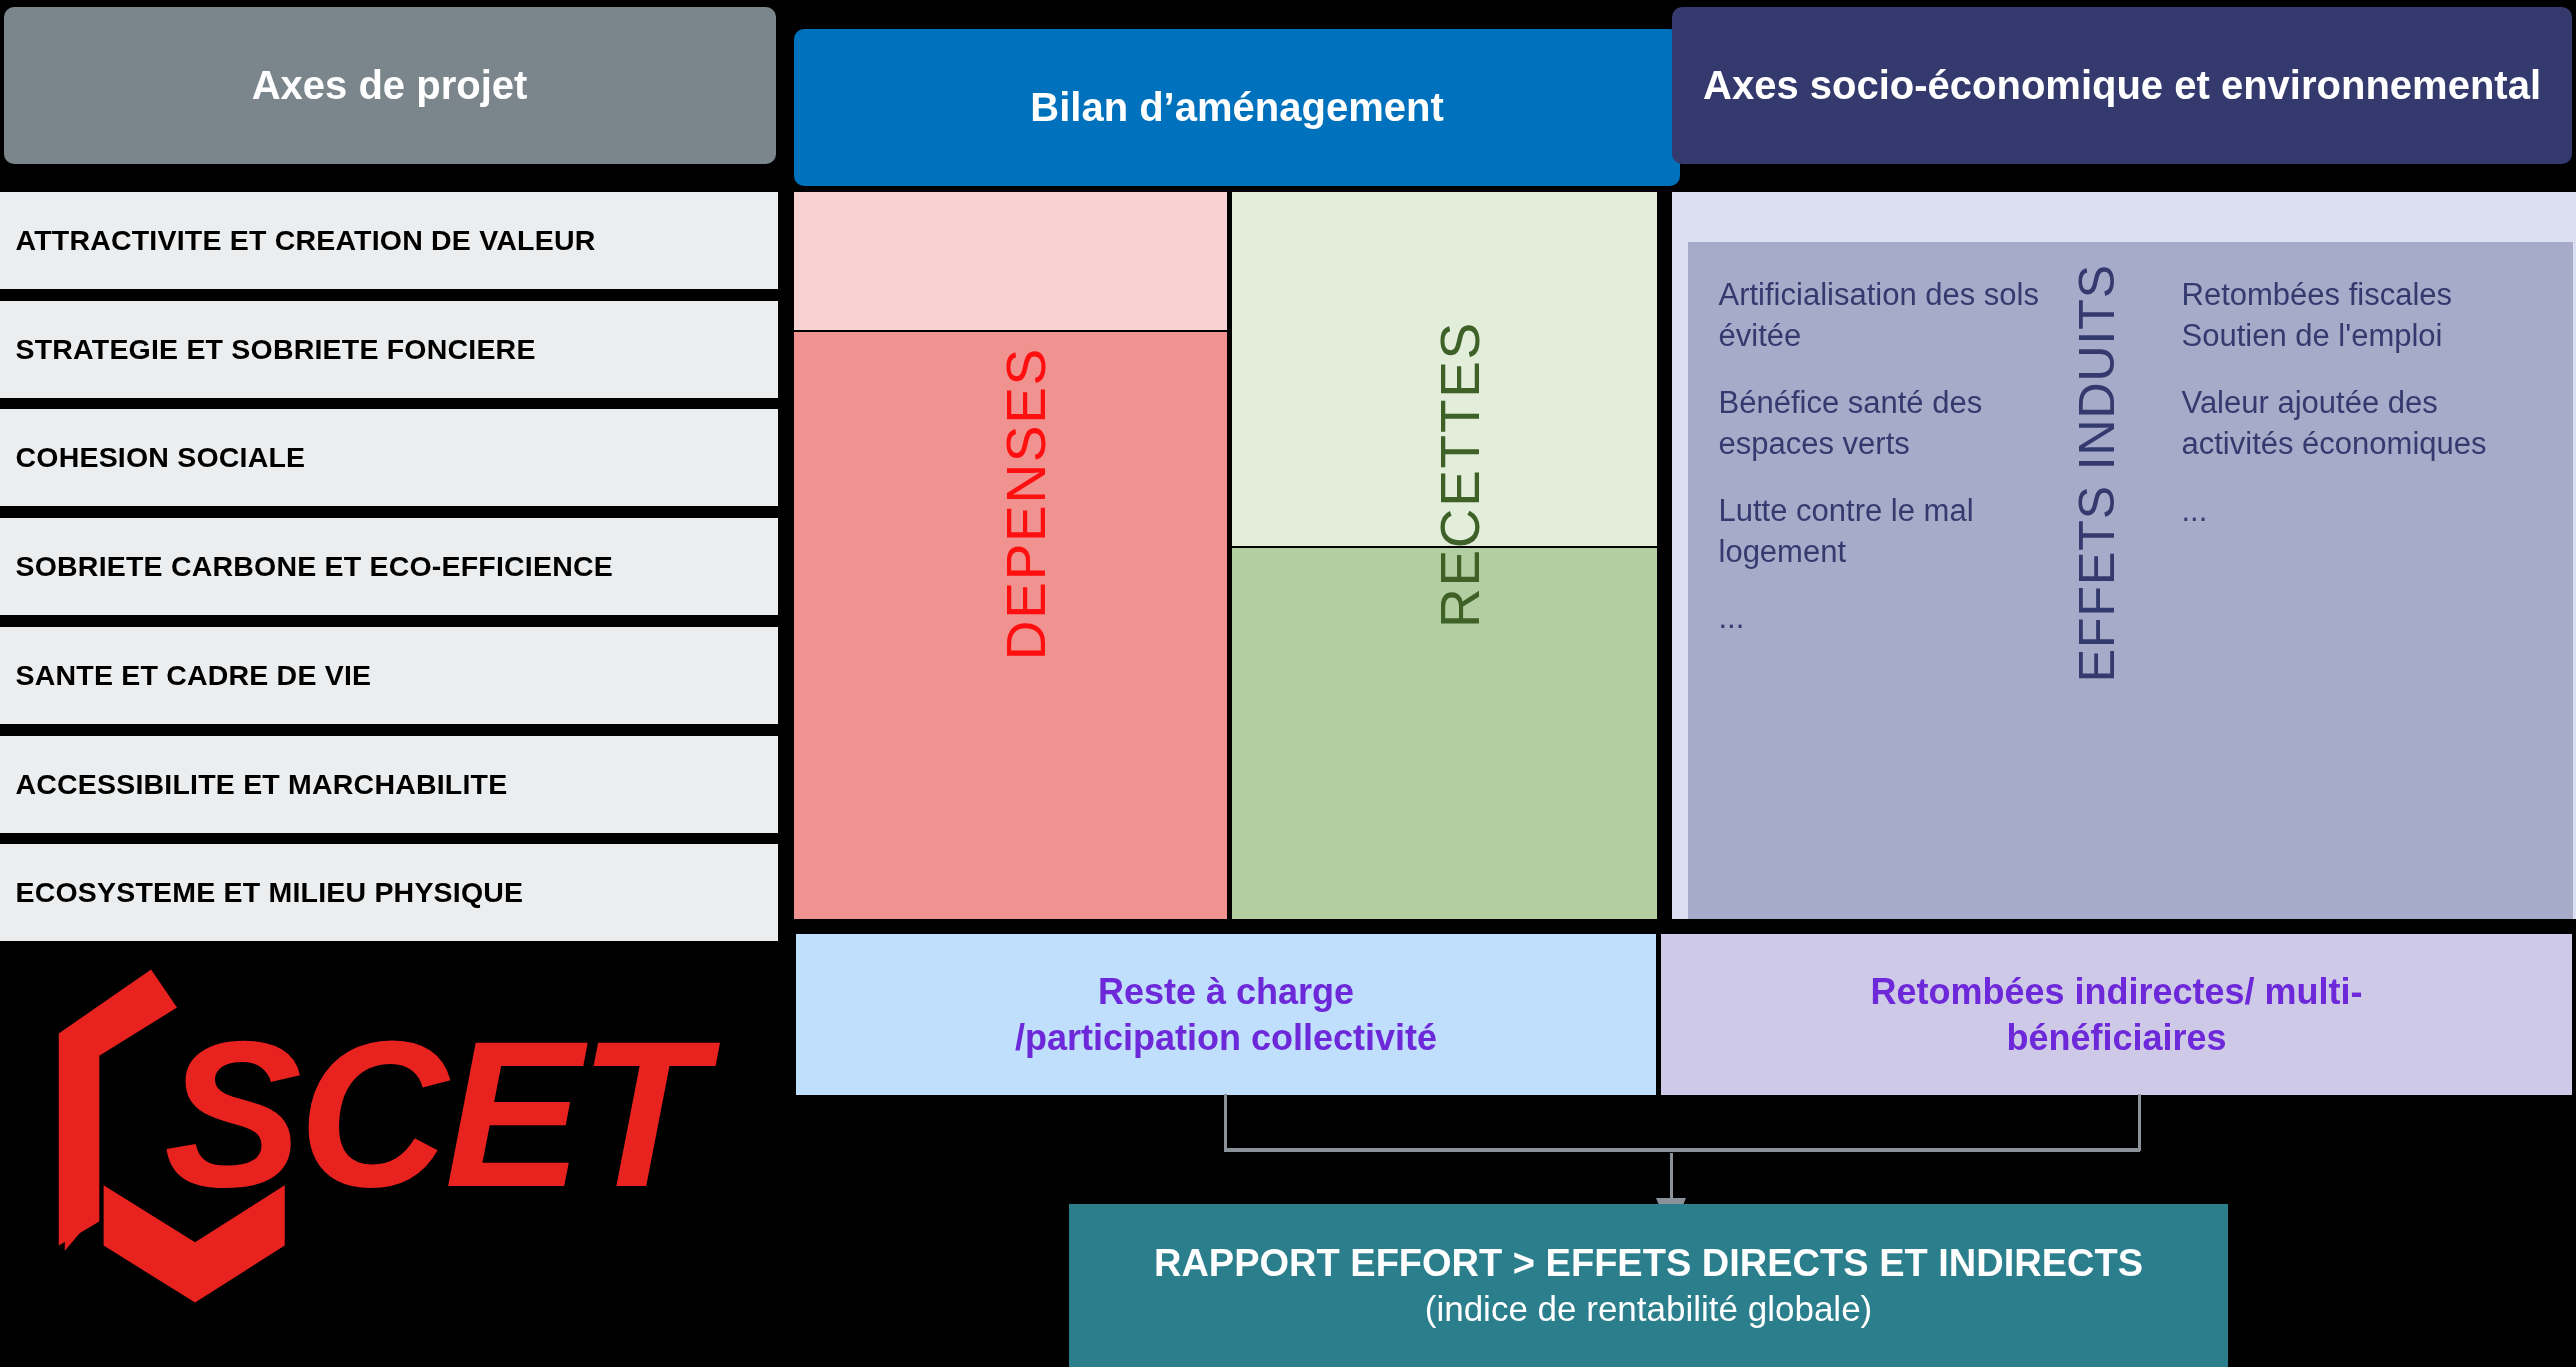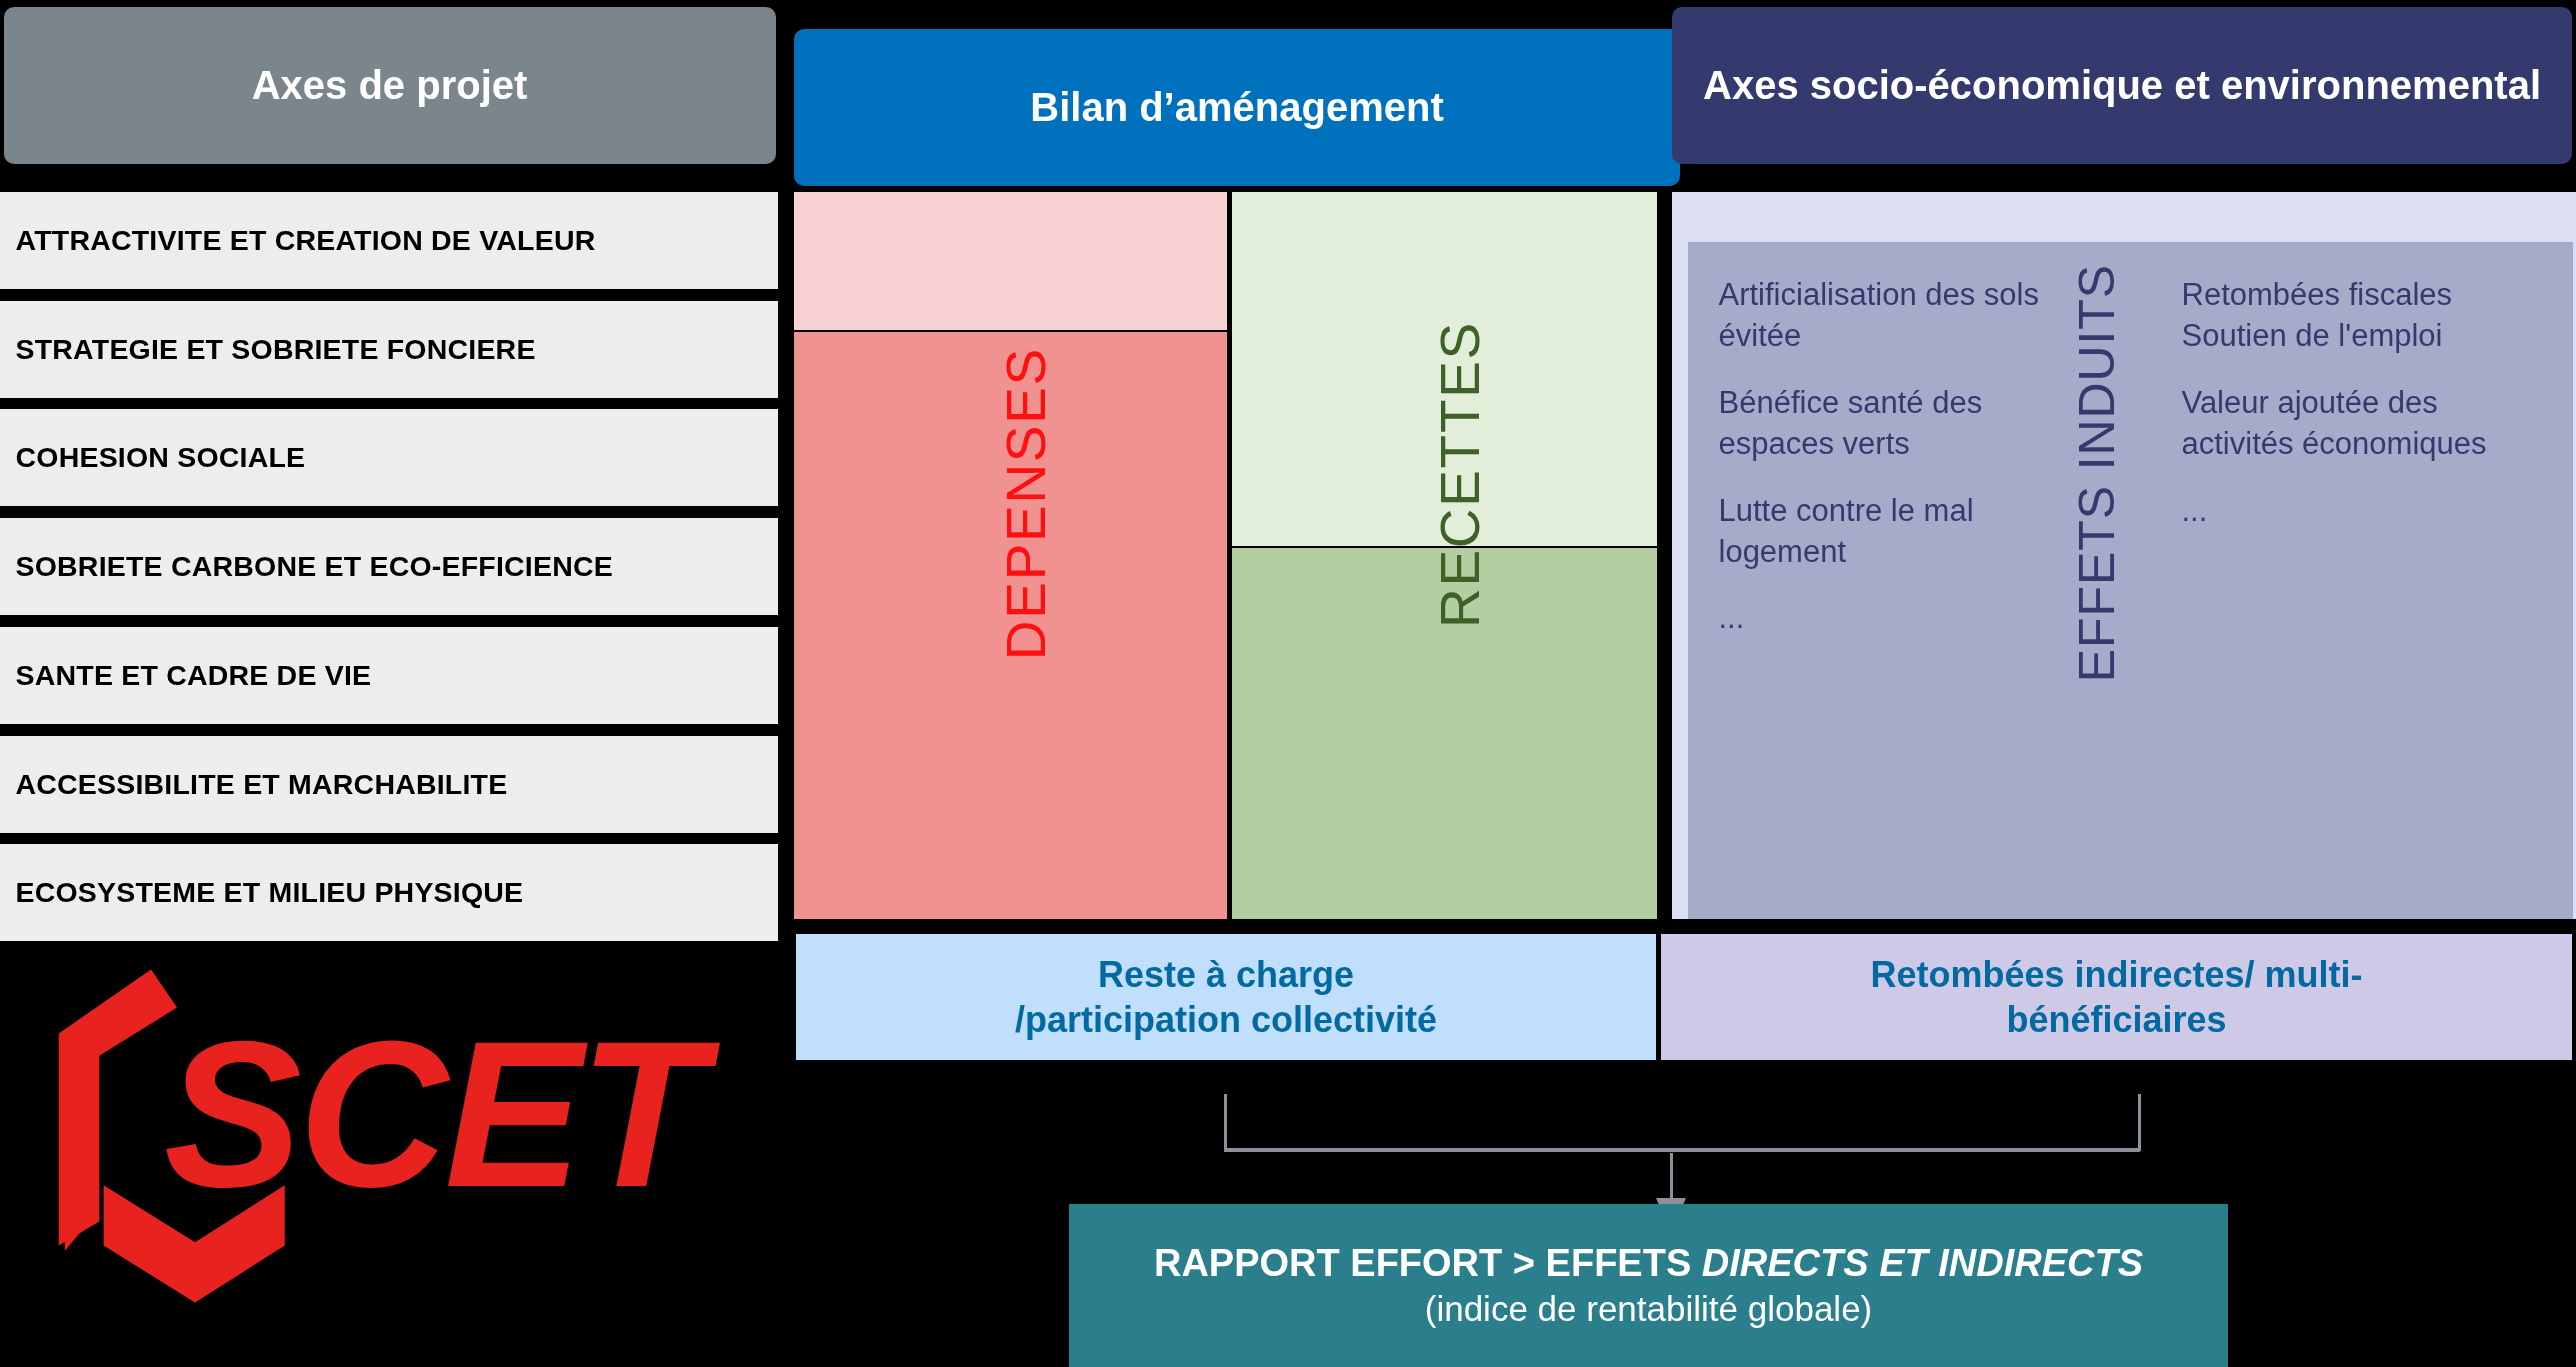--- a/index.html
+++ b/index.html
@@ -165,30 +165,30 @@
   .bottom-boxes {
     position: absolute;
     left: 0;
     top: 934px;
     width: 2576px;
     height: 161px;
   }
   .bbox {
     position: absolute;
     top: 0;
-    height: 126px;
+    height: 161px;
     display: flex;
     flex-direction: column;
     align-items: center;
     justify-content: center;
     text-align: center;
     font-weight: bold;
     font-size: 36px;
     line-height: 1.26;
-    color: #0369a1;
+    color: #6d28d9;
     box-sizing: border-box;
     padding: 0 14px;
   }
   .bbox-left  { left: 796px;  width: 860px;  background: #bfdffc; }
   .bbox-right { left: 1661px; width: 911px; background: #cdc9e6; }
 
   
   .connector {
     position: absolute;
     left: 1224px;
@@ -242,21 +242,21 @@
     display: flex;
     flex-direction: column;
     align-items: center;
     justify-content: center;
     color: #ffffff;
     box-sizing: border-box;
     padding: 0 17.3px;
   }
   .final-line1 { font-size: 38px; line-height: 1.22; white-space: nowrap; }
   .final-line1 .bold { font-weight: bold; }
-  .final-line1 .ital { font-style: italic; font-weight: bold; }
+  .final-line1 .ital { font-weight: bold; }
   .final-line2 { font-size: 35px; line-height: 1.3; margin-top: 0; text-align: center; }
 
   
   .logo {
     position: absolute;
     left: 26px;
     top: 954px;
     width: 690px;
     height: 371px;
     font-style: italic;

